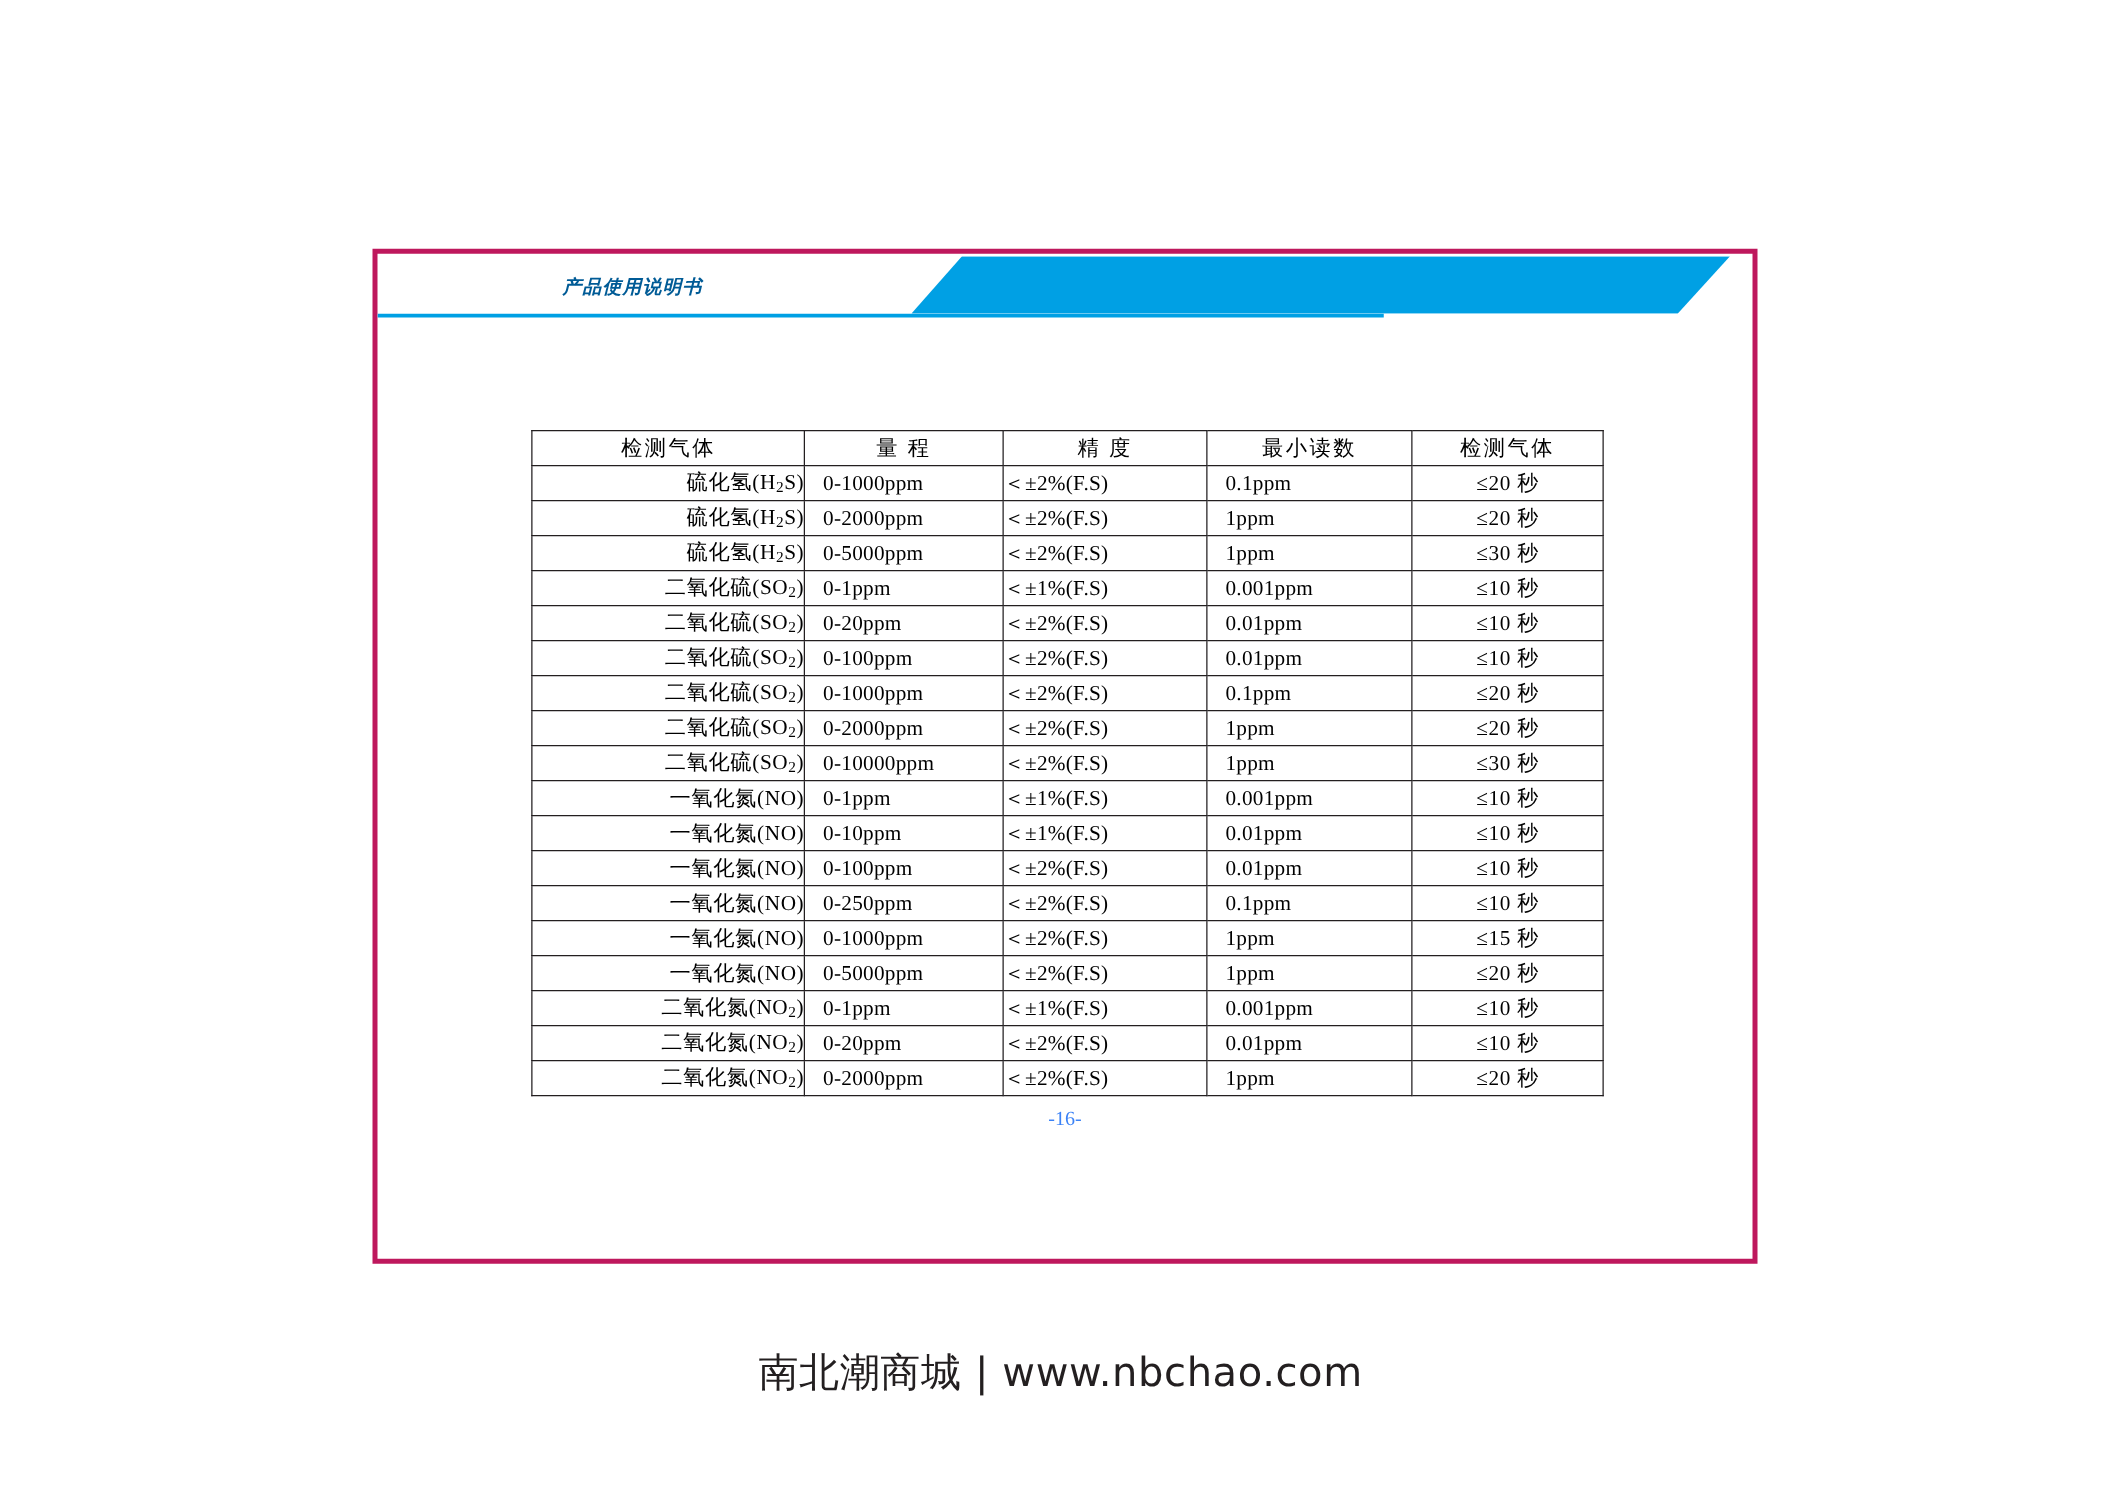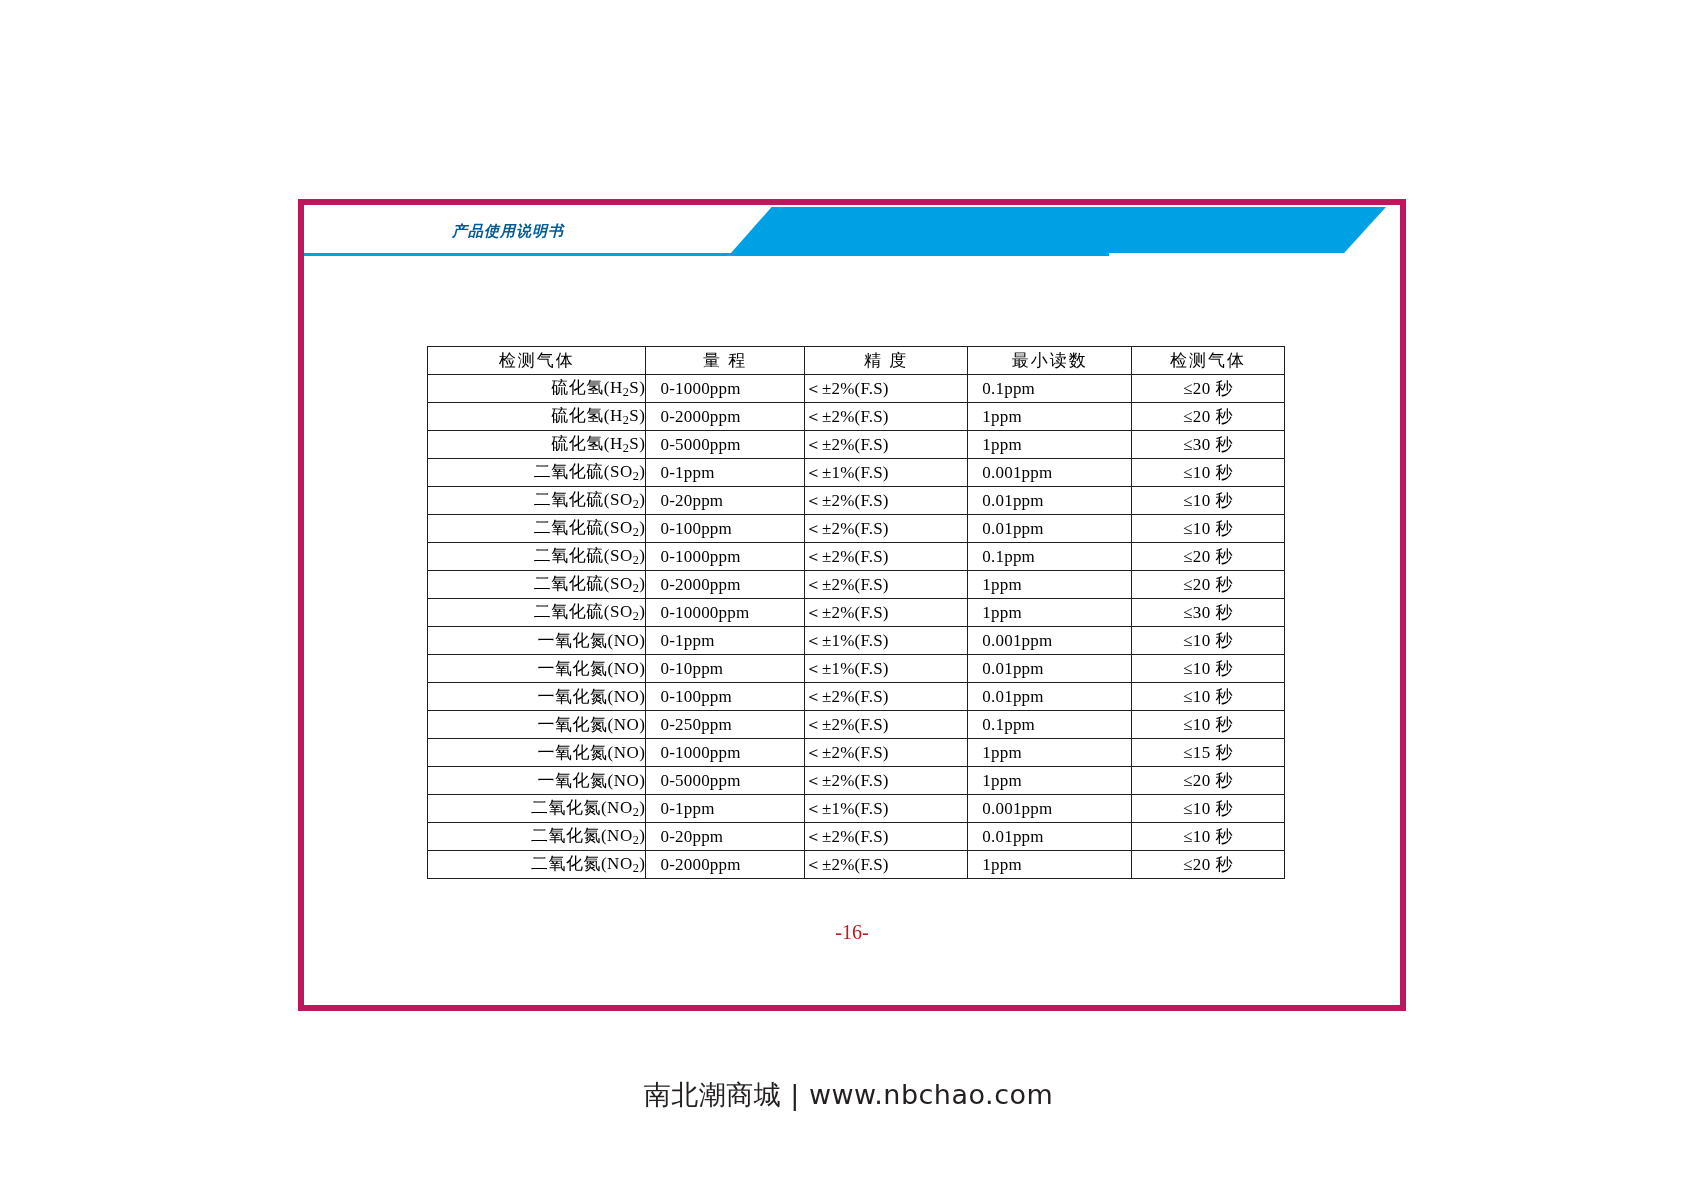--- a/index.html
+++ b/index.html
@@ -13,21 +13,21 @@
     font-family: "Liberation Serif", serif;
     position: relative;
     overflow: hidden;
   }
   .page {
     position: absolute;
     left: 298px;
     top: 199px;
     width: 1108px;
     height: 812px;
-    border: 6px solid #be185d;
+    border: 4px solid #be185d;
     background: #ffffff;
     box-sizing: border-box;
   }
   
   .banner {
     position: absolute;
     left: 0;
     top: 0;
     width: 100%;
     height: 58px;
@@ -114,34 +114,34 @@
   col.c4 { width: 155px; }
   col.c5 { width: 145px; }
   sub {
     font-size: 0.72em;
     vertical-align: -0.22em;
   }
   .page-number {
     position: absolute;
     left: 0;
     right: 0;
-    top: 716px;
+    top: 684px;
     text-align: center;
-    font-size: 20px;
-    color: #b91c1c;
+    font-size: 16px;
+    color: #3b82f6;
     font-family: "Liberation Serif", serif;
   }
   .footer {
     position: absolute;
     left: 0;
     right: 0;
     top: 1077px;
     text-align: center;
     font-family: "DejaVu Sans", sans-serif;
-    font-size: 27px;
+    font-size: 32px;
     color: #231f20;
     letter-spacing: 0.5px;
   }
 </style>
 </head>
 <body>
 
 <div class="page">
 
   <div class="banner">

